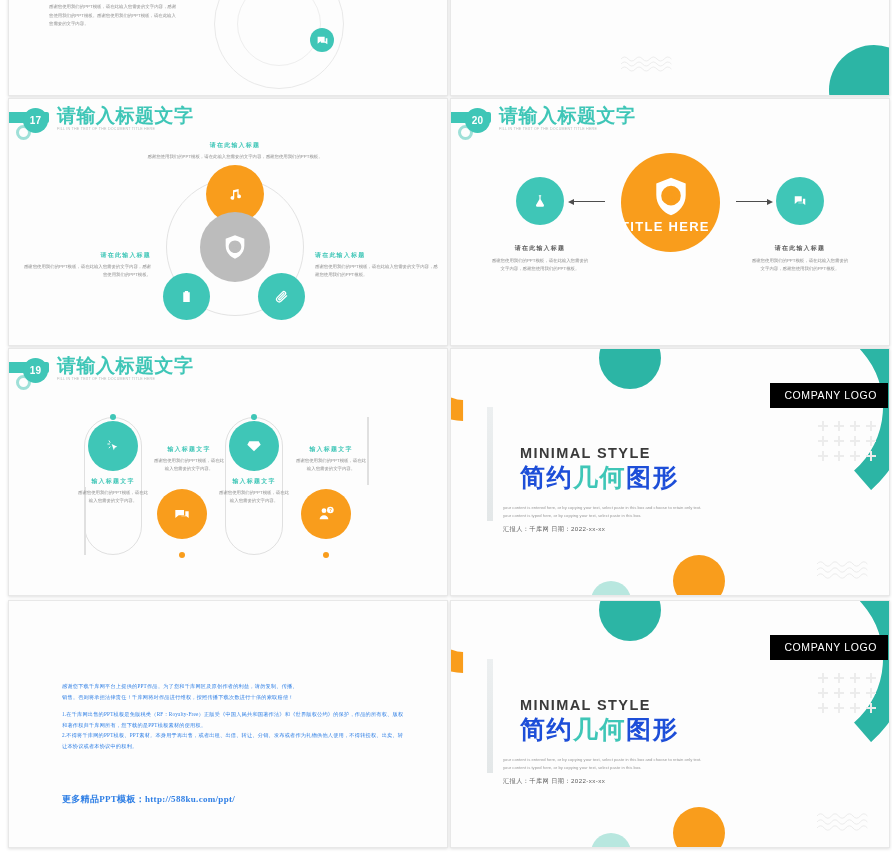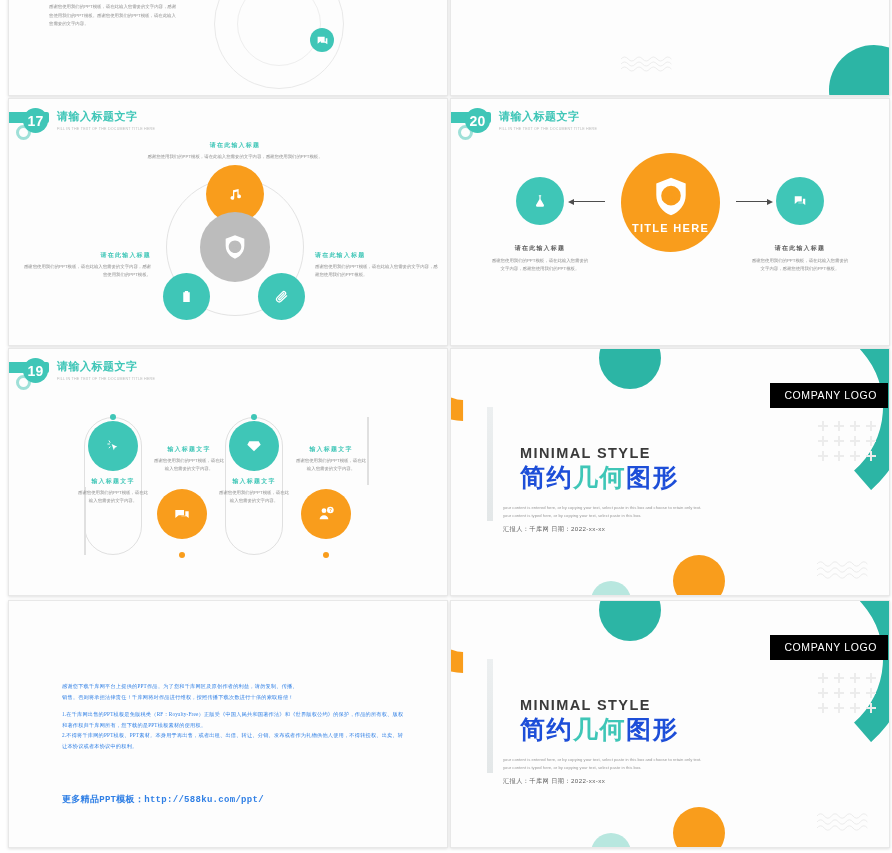--- a/index.html
+++ b/index.html
@@ -35,32 +35,32 @@
   
   .hdr { position: absolute; left: 0; top: 8px; width: 100%; height: 40px; }
   .hdr-ribbon {
     position: absolute; left: -4px; top: 5px;
     width: 44px; height: 11px; background: #3fc6b7; border-radius: 2px;
   }
   .hdr-num {
     position: absolute; left: 14px; top: 1px;
     width: 25px; height: 25px; border-radius: 50%;
     background: #3fc6b7; color: #ffffff;
-    font-size: 14px; font-weight: bold;
+    font-size: 10px; font-weight: bold;
     display: flex; align-items: center; justify-content: center;
     letter-spacing: .3px;
   }
   .hdr-ring {
     position: absolute; left: 7px; top: 18px;
     width: 15px; height: 15px; border-radius: 50%;
     border: 3px solid #9fe0d8;
   }
   .hdr-txt { position: absolute; left: 48px; top: 0px; }
   .hdr-title {
-    color: #3fc6b7; font-size: 11px; font-weight: bold;
+    color: #3fc6b7; font-size: 19px; font-weight: bold;
     letter-spacing: .5px; line-height: 18px;
   }
   .hdr-sub {
     color: #b9b9b9; font-size: 3.6px; letter-spacing: .25px;
     line-height: 7px; margin-top: 1px; transform-origin: left top;
   }
 
   
   .circ { position: absolute; border-radius: 50%; display: flex; align-items: center; justify-content: center; }
   .teal  { background: #3fc6b7; }
@@ -80,22 +80,22 @@
   .s17-left  { left: 154px; top: 174px; width: 47px; height: 47px; }
   .s17-right { left: 249px; top: 174px; width: 47px; height: 47px; }
   .s17-center{ left: 191px; top: 113px; width: 70px; height: 70px; }
 
   
   .s18-left  { left: 65px;  top: 78px; width: 48px; height: 48px; }
   .s18-main  { left: 170px; top: 54px; width: 99px; height: 99px; }
   .s18-right { left: 325px; top: 78px; width: 48px; height: 48px; }
   .s18-title-here {
     position: absolute; left: 0; right: 0; bottom: 18px;
-    color: #ffffff; font-size: 11px; font-weight: bold;
-    letter-spacing: 1.3px; text-align: center;
+    color: #ffffff; font-size: 13px; font-weight: bold;
+    letter-spacing: 1.3px; text-align: left;
   }
   .arrow { position: absolute; height: 1px; background: #4d4d4d; }
   .arrow::after {
     content: ""; position: absolute; top: -2.5px;
     border-top: 3px solid transparent; border-bottom: 3px solid transparent;
   }
   .arrow-l { left: 122px; top: 102px; width: 32px; }
   .arrow-l::after { left: -5px; border-right: 6px solid #4d4d4d; }
   .arrow-r { left: 285px; top: 102px; width: 32px; }
   .arrow-r::after { right: -5px; border-left: 6px solid #4d4d4d; }
@@ -127,21 +127,21 @@
     position: absolute; left: 53px; right: 40px; top: 80px;
     color: #2f7fe5;
     font-family: "Liberation Serif", "DejaVu Serif", serif;
     font-size: 5.2px; line-height: 10.5px; letter-spacing: .2px;
   }
   .cp-body p { margin-bottom: 0; }
   .cp-gap { height: 7px; }
   .cp-more {
     position: absolute; left: 53px; top: 192px;
     color: #2f7fe5;
-    font-family: Liberation Mono, monospace;
+    font-family: Liberation Serif, serif;
     font-weight: bold; font-size: 9px; letter-spacing: .3px;
   }
 
   
   .ts { position: absolute; inset: 0; overflow: hidden; background: #fdfdfd; }
   .ts-arc {
     position: absolute; border-radius: 50%; background: transparent;
   }
   .ts-orange-arc {
     left: -38px; top: -28px; width: 100px; height: 100px;

